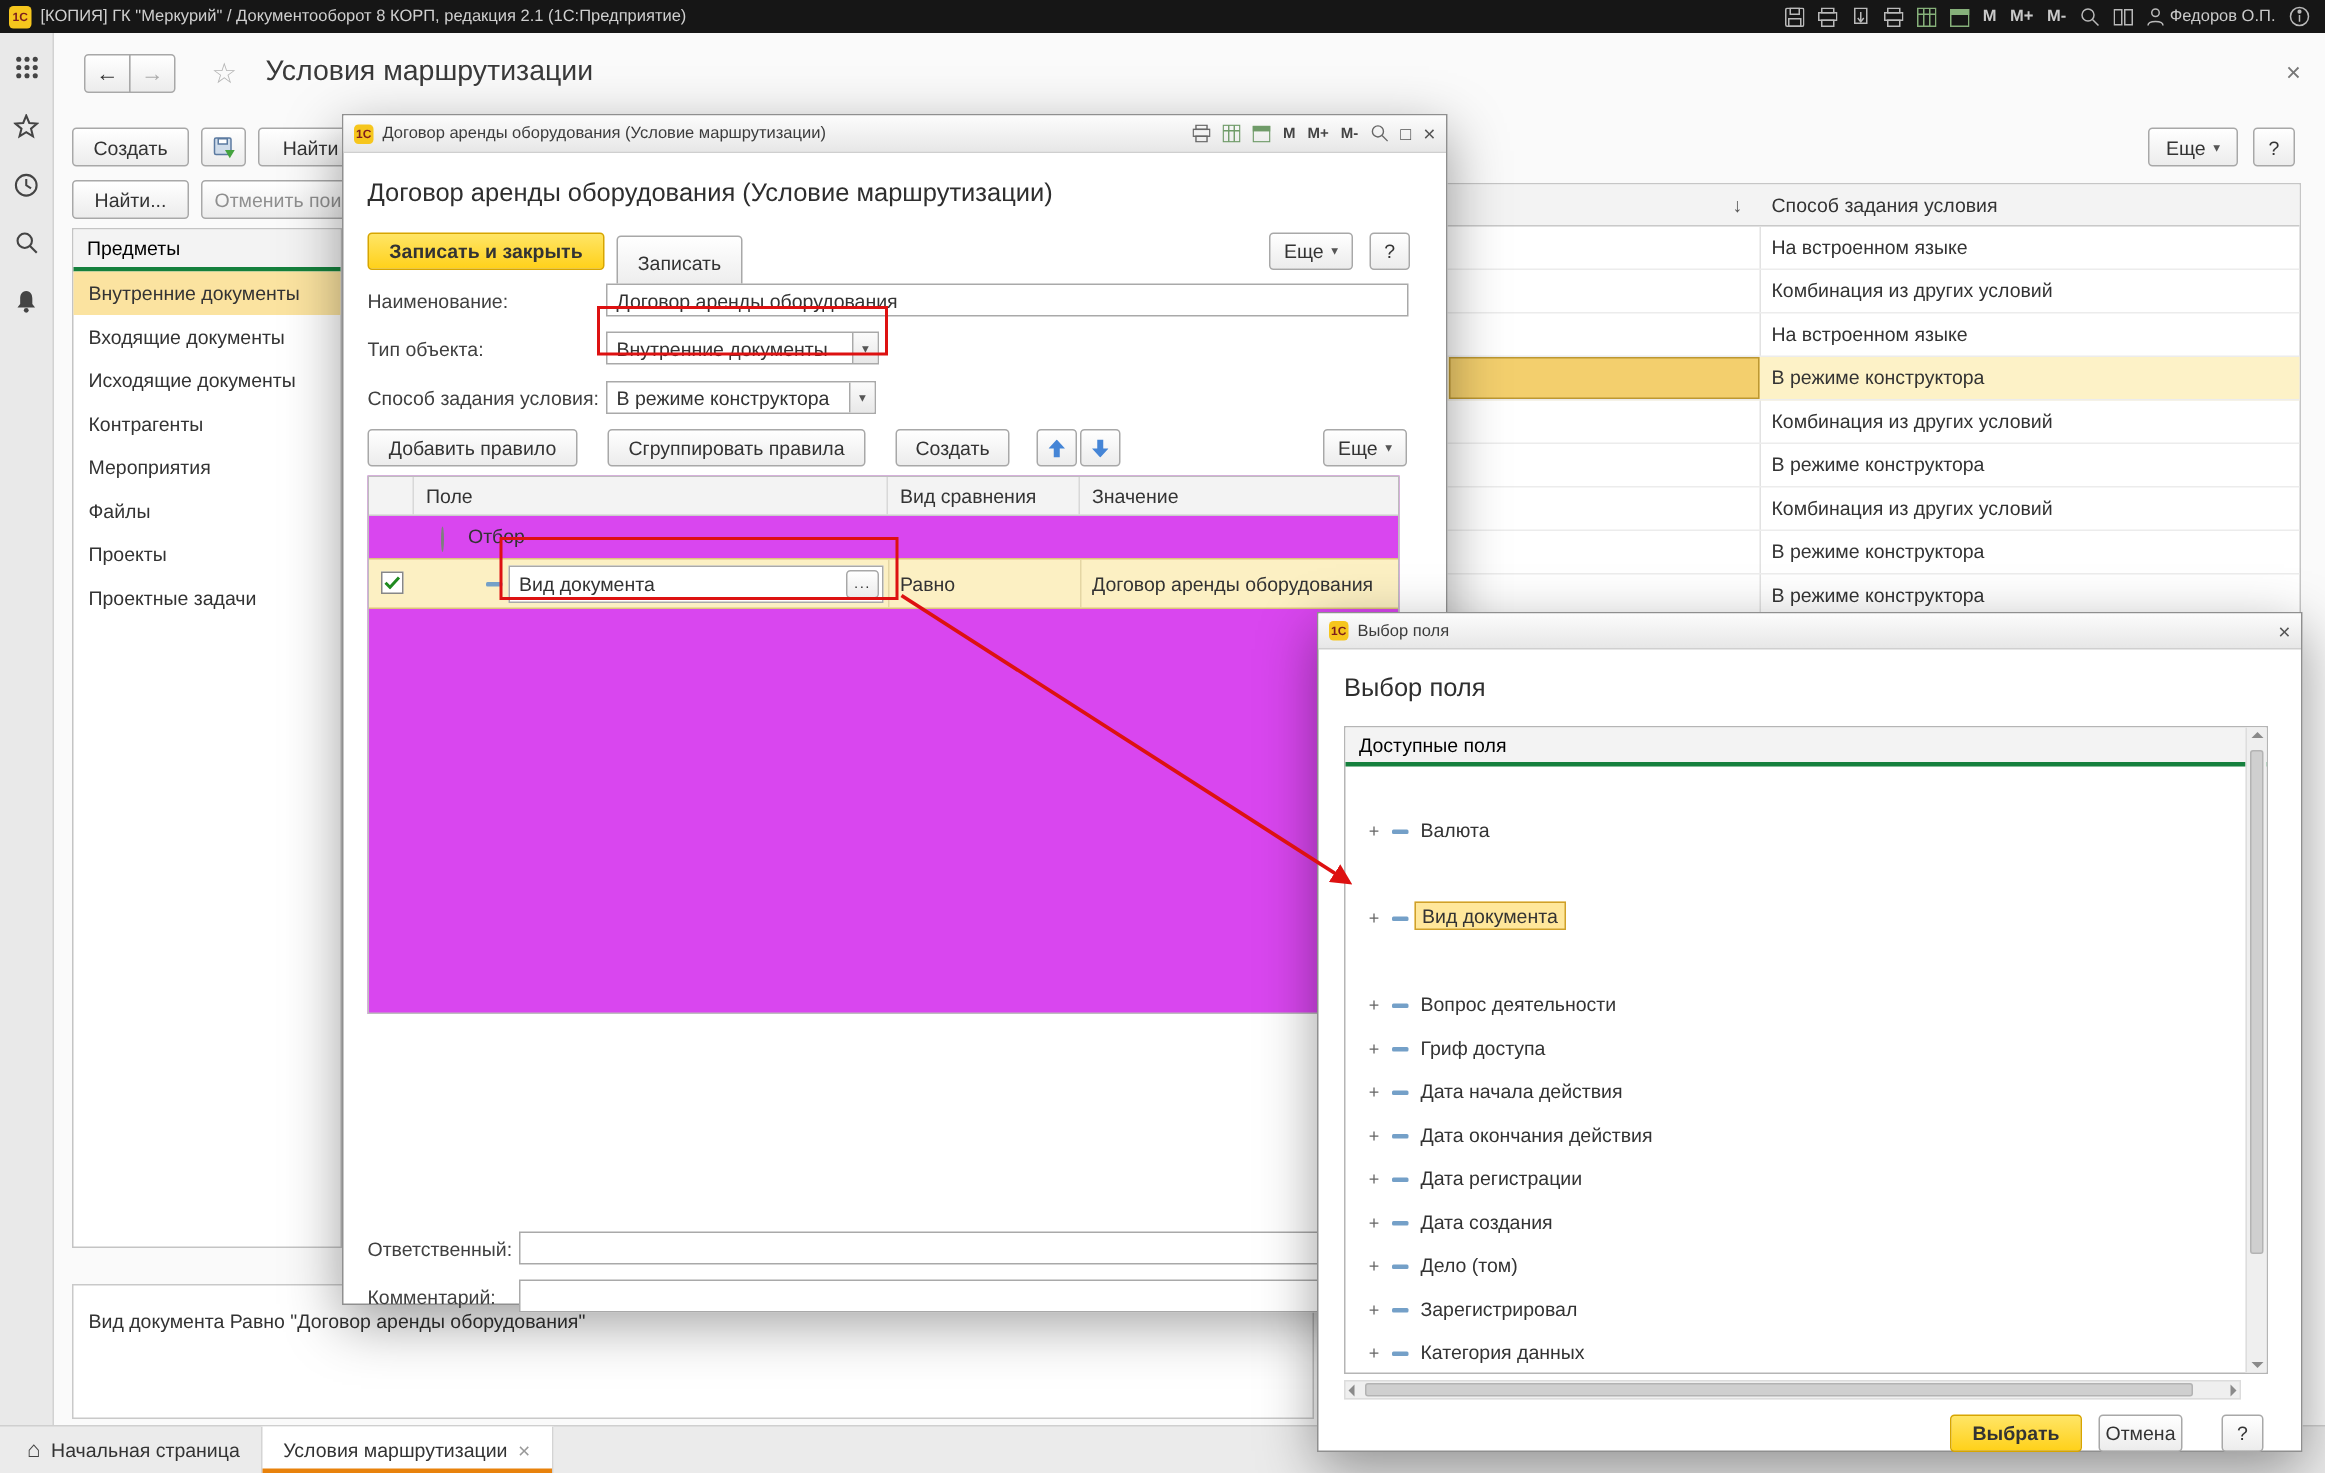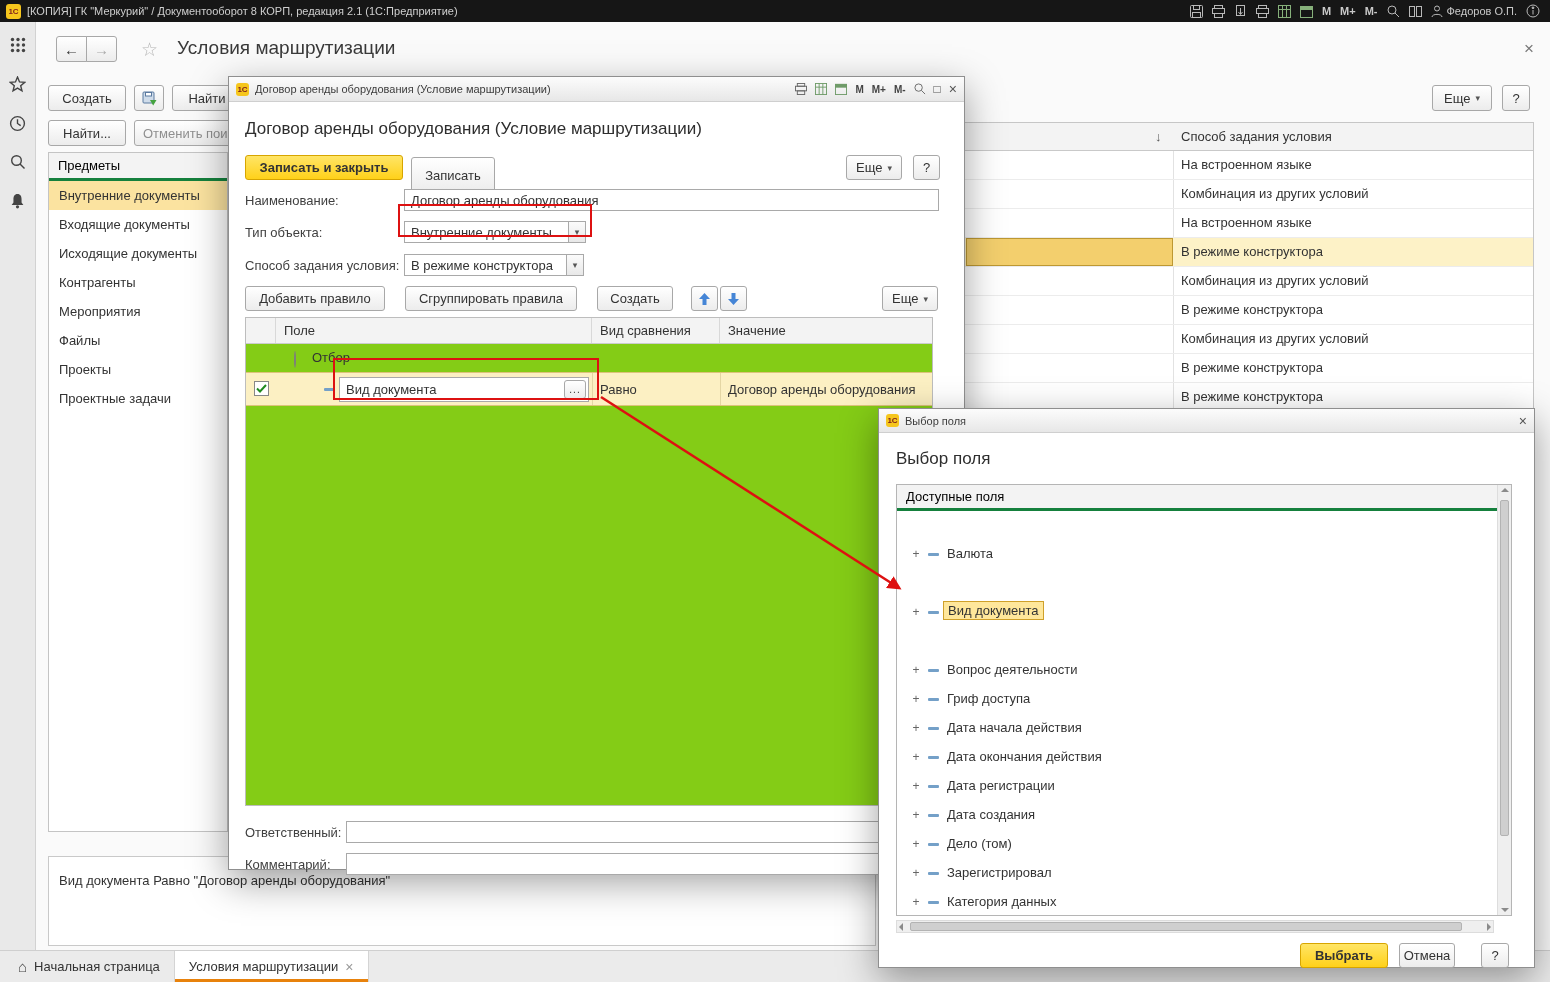--- a/index.html
+++ b/index.html
@@ -33,21 +33,21 @@
   .trow{position:absolute;left:0;right:0;height:29px;border-bottom:1px solid #ececec;cursor:pointer}
   .tmethod{position:absolute;left:952px;top:6px;white-space:nowrap}
   #preview{position:absolute;left:48px;top:856px;width:828px;height:90px;background:#fff;border:1px solid #c9c9c9}
   
   .dlg{position:absolute;background:#fff;border:1px solid #8f8f8f;box-shadow:0 12px 36px rgba(0,0,0,.38)}
   .dlgbar{height:25px;background:linear-gradient(#fcfcfc,#e7e7e7);border-bottom:1px solid #cfcfcf;display:flex;align-items:center;gap:6px;padding:0 7px;font-size:11px;color:#3c3c3c;cursor:move}
   .dlgbar .dicons{margin-left:auto;display:flex;align-items:center;gap:8px;color:#555}
   .dlgbar .mem{color:#444;font-size:10px}
   .h1{font-size:17px;color:#2e2e2e;white-space:nowrap}
   .xbtn{cursor:pointer;color:#555;font-size:14px;line-height:1}
-  #rulestbl{position:absolute;left:16px;top:230px;width:688px;height:489px;border:1px solid #bdbdbd;background:#84cc16}
+  #rulestbl{position:absolute;left:16px;top:230px;width:688px;height:359px;border:1px solid #bdbdbd;background:#d946ef}
   .rt-h{position:absolute;left:0;right:0;top:0;height:26px;background:#f3f3f3;border-bottom:1px solid #ccc;display:flex}
   .rt-hc{display:flex;align-items:center;padding:0 8px;border-right:1px solid #d8d8d8;color:#333}
   .circle-minus{width:11px;height:11px;border:1px solid #7e7e7e;border-radius:50%;position:relative;flex:none;cursor:pointer}
   .circle-minus::after{content:"";position:absolute;left:2px;right:2px;top:4px;height:1px;background:#555}
   .checkbox{width:15px;height:15px;background:#fff;border:1px solid #878787;display:flex;align-items:center;justify-content:center;cursor:pointer}
   .bar-icon{width:11px;height:3px;background:#74a0c8;border-radius:1px;flex:none}
   .fitem{position:absolute;left:0;right:16px;height:29px;cursor:pointer}
   .fplus{position:absolute;left:14px;top:7px;width:10px;text-align:center;color:#666;font-size:12px;cursor:pointer}
   .fbar{position:absolute;left:31px;top:13px}
   .flabel{position:absolute;left:50px;top:6px;white-space:nowrap}

